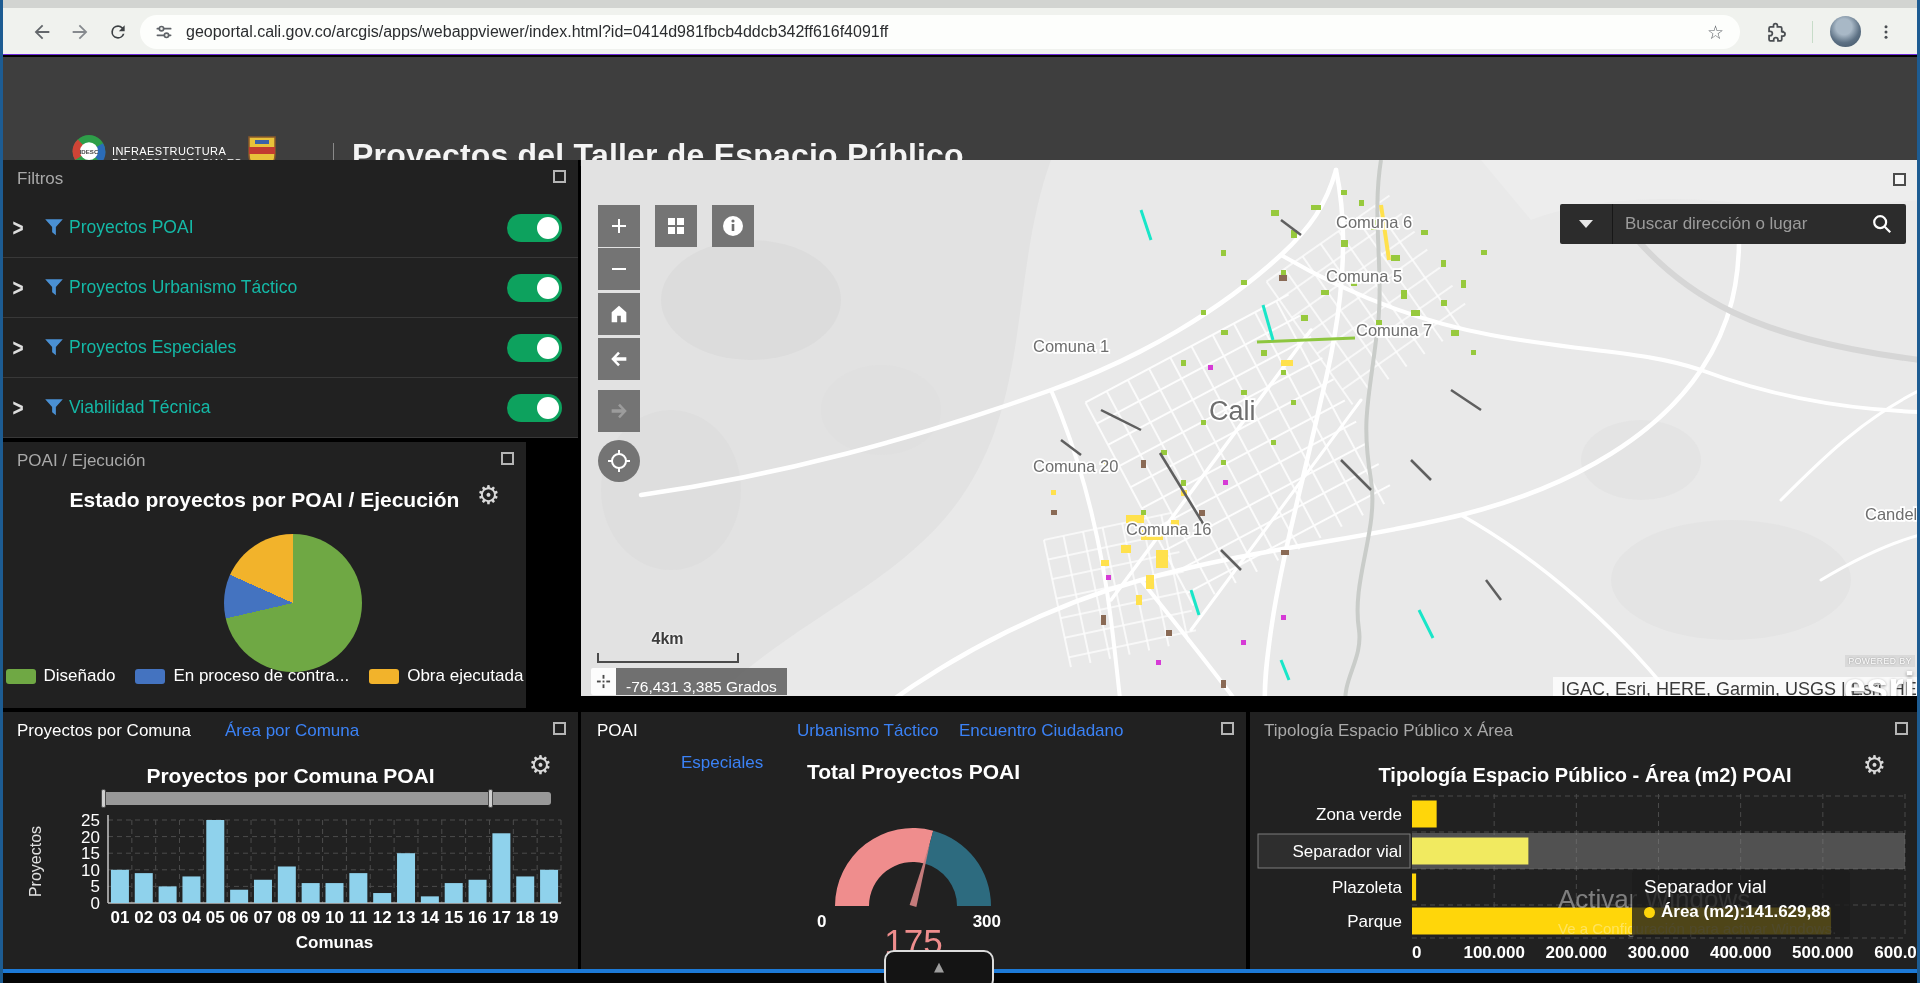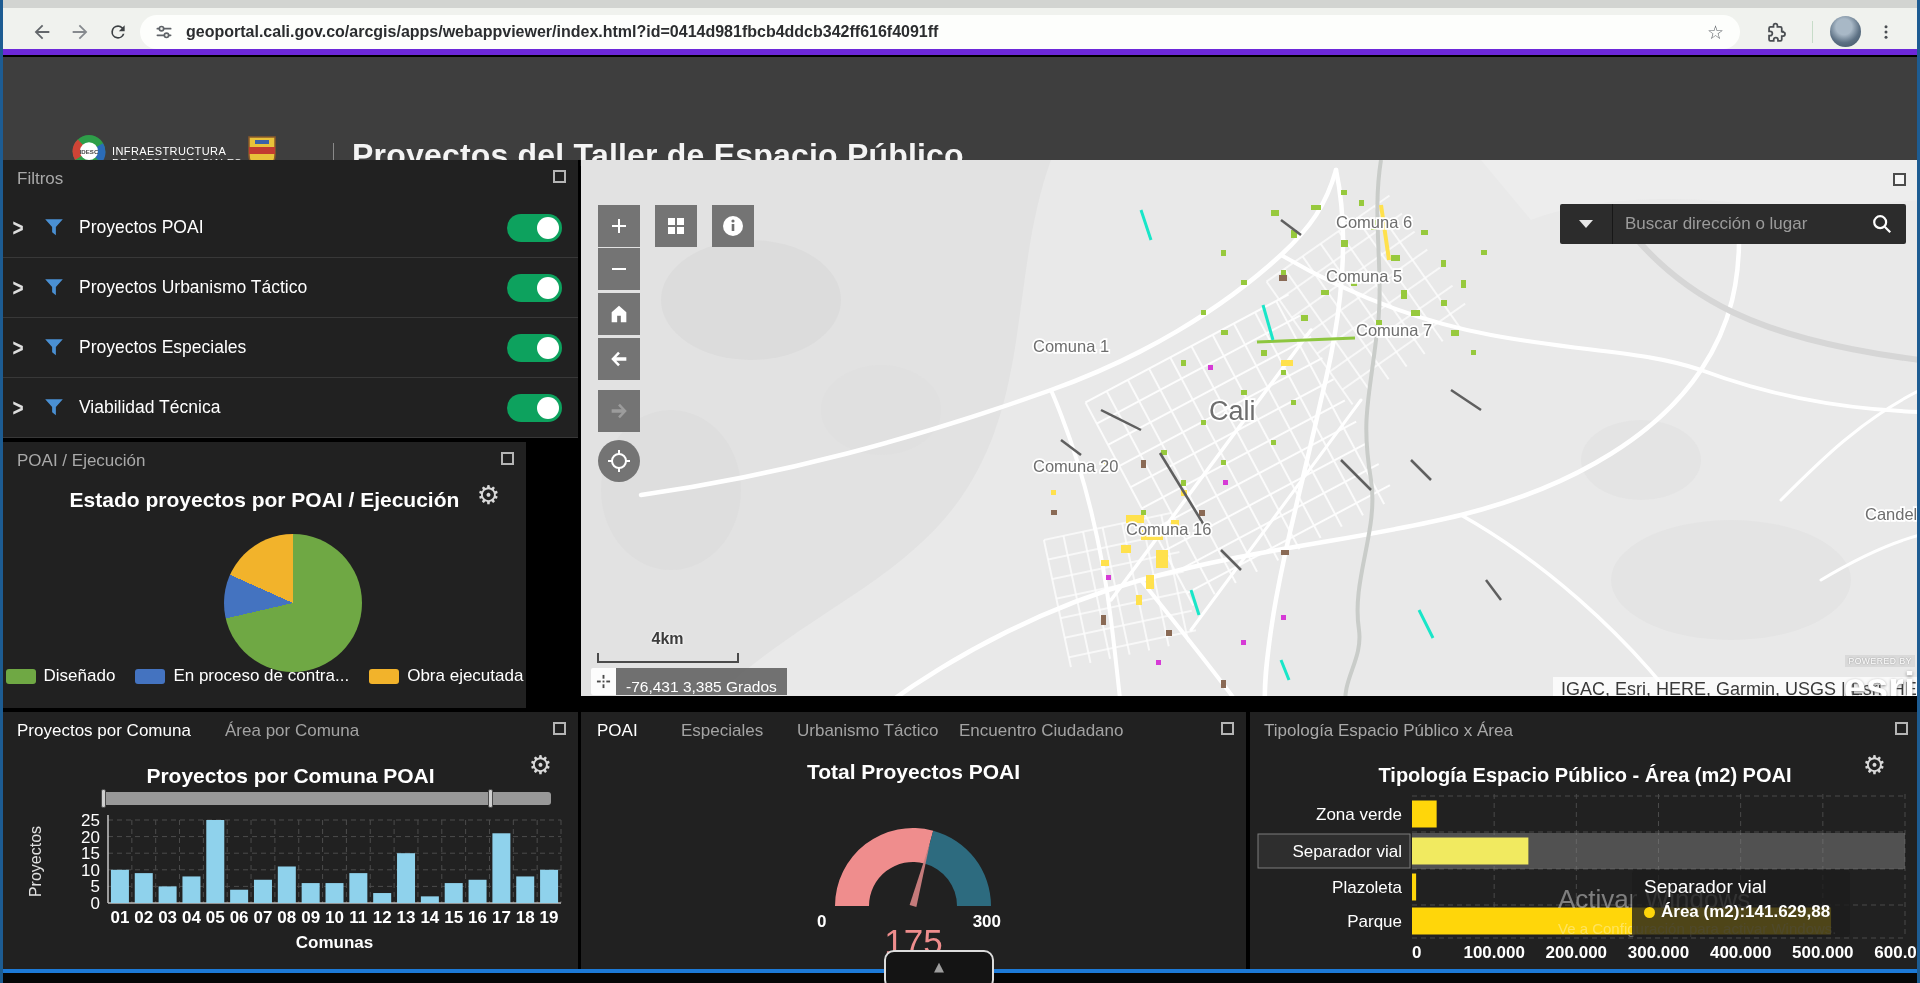--- a/index.html
+++ b/index.html
@@ -2,21 +2,21 @@
 <html><head>
 <meta charset="utf-8">
 <style>
   * { margin:0; padding:0; box-sizing:border-box; }
   html,body { width:1920px; height:983px; overflow:hidden; background:#000;
     font-family:"Liberation Sans","DejaVu Sans",sans-serif; }
   .abs { position:absolute; }
 
   
   #win-top { left:0; top:0; width:1920px; height:8px; background:#d2d4d1; }
-  #toolbar { left:0; top:8px; width:1920px; height:47px; background:#f0f2ee; border-bottom:6px solid #6d28d9;font-weight:bold; }
+  #toolbar { left:0; top:8px; width:1920px; height:47px; background:#f0f2ee; border-bottom:1px solid #6d28d9; }
   .nav-ic { position:absolute; top:10px; width:28px; height:28px; display:flex; align-items:center; justify-content:center; border-radius:50%; cursor:pointer; }
   #url-pill { position:absolute; left:140px; top:7px; width:1600px; height:34px; background:#fdfefc; border-radius:17px; display:flex; align-items:center; }
   #url-text { font-size:16px; color:#2b2d2f; margin-left:12px; flex:1; white-space:nowrap; overflow:hidden; }
   #star { font-size:19px; color:#5f6368; margin-right:16px; font-family:"DejaVu Sans",sans-serif; cursor:pointer; }
   #avatar { position:absolute; left:1830px; top:8px; width:31px; height:31px; border-radius:50%;
     background:radial-gradient(circle at 45% 35%, #a8b8c6 0 30%, #5d7184 60%, #3c4f61 100%); cursor:pointer; }
   .tb-divider { position:absolute; left:1812px; top:13px; width:1px; height:22px; background:#c7dcc8; }
 
   
   #app-header { left:0; top:55px; width:1920px; height:105px; background:#3e3e3e; border-top:2px solid #000; }
@@ -37,26 +37,26 @@
   #b-bottom2 { left:0; top:973px; width:1920px; height:10px; background:#060606; z-index:30; }
 
   
   .panel { position:absolute; background:#212121; color:#fff; }
   .panel-title { position:absolute; left:14px; top:9px; font-size:17px; color:#a9a9a9; }
   .expand-btn { position:absolute; right:12px; top:10px; width:13px; height:13px; border:2px solid #b5b5b5; background:transparent; cursor:pointer; }
   .gear-btn { position:absolute; font-family:"DejaVu Sans",sans-serif; font-size:26px; color:#d9d9d9; cursor:pointer; line-height:26px; }
   .chart-title { position:absolute; left:0; width:100%; text-align:center; font-weight:bold; font-size:21px; color:#fff; }
   .tab { position:absolute; top:9px; font-size:17px; cursor:pointer; white-space:nowrap; }
   .tab.active { color:#fff; }
-  .tab.inactive { color:#a3a3a3; }
+  .tab.inactive { color:#3b82f6; }
 
   
   .filter-row { position:relative; height:60px; display:flex; align-items:center; border-bottom:1px solid #383838; }
   .filter-chev { width:30px; text-align:center; color:#dedede; font-size:19px; cursor:pointer; font-weight:bold; transform:scaleY(1.3); }
-  .filter-label { font-size:17.5px; color:#ffffff; margin-left:14px; }
+  .filter-label { font-size:17.5px; color:#14b8a6; margin-left:4px; }
   .toggle { position:absolute; right:16px; width:55px; height:28px; border-radius:14px; background:#0da25e; cursor:pointer; }
   .toggle .knob { position:absolute; right:3px; top:3px; width:22px; height:22px; border-radius:50%; background:#fff; }
 
   
   #pie { position:absolute; left:221px; top:92px; width:138px; height:138px; border-radius:50%; }
   #pie-legend { position:absolute; left:0; top:224px; width:100%; display:flex; justify-content:center; gap:20px; }
   .lg-item { display:flex; align-items:center; gap:8px; font-size:17px; color:#fff; }
   .lg-sw { width:30px; height:15px; border-radius:3px; }
 
   
@@ -615,21 +615,21 @@
       <path d="M7,89.99999999999999 A78,78 0 0 1 105.18788551799662,14.657785549452669 L96.38803798451092,47.499263643281 A44,44 0 0 0 41,90 Z" fill="#ef8d8d"></path>
       <path d="M105.18788551799662,14.657785549452669 A78,78 0 0 1 163,90 L129,90 A44,44 0 0 0 96.38803798451092,47.499263643281 Z" fill="#2d6b7f"></path>
       <polygon points="88.38074039201175,90.90586665785882 81.61925960798825,89.09413334214118 102.08205697676637,26.24889546492149" fill="#cf8181" opacity="0.95"></polygon>
     </svg>
   <div id="gauge-minmax">
     <span>0</span>
     <span>300</span>
   </div>
   <div id="gauge-value">175</div>
 <div class="tab active" style="left: 16px;">POAI</div>
-    <div class="tab inactive" style="left: 100px;">Especiales</div>
+    <div class="tab inactive" style="left: 100px; margin-top: 32px;">Especiales</div>
     <div class="tab inactive" style="left: 216px;">Urbanismo Táctico</div>
     <div class="tab inactive" style="left: 378px;">Encuentro Ciudadano</div>
   </div>
 <div id="up-btn" class="abs">▲</div>
 
 <div class="panel" style="left:1250px;top:712px;width:670px;height:258px" id="tipologia-panel">
   <div class="panel-title">Tipología Espacio Público x Área</div>
   <div class="expand-btn"></div>
   <div class="gear-btn" style="right:34px;top:40px">⚙</div>
   <div class="chart-title" style="top:52px;font-size:20px">Tipología Espacio Público - Área (m2) POAI</div>

